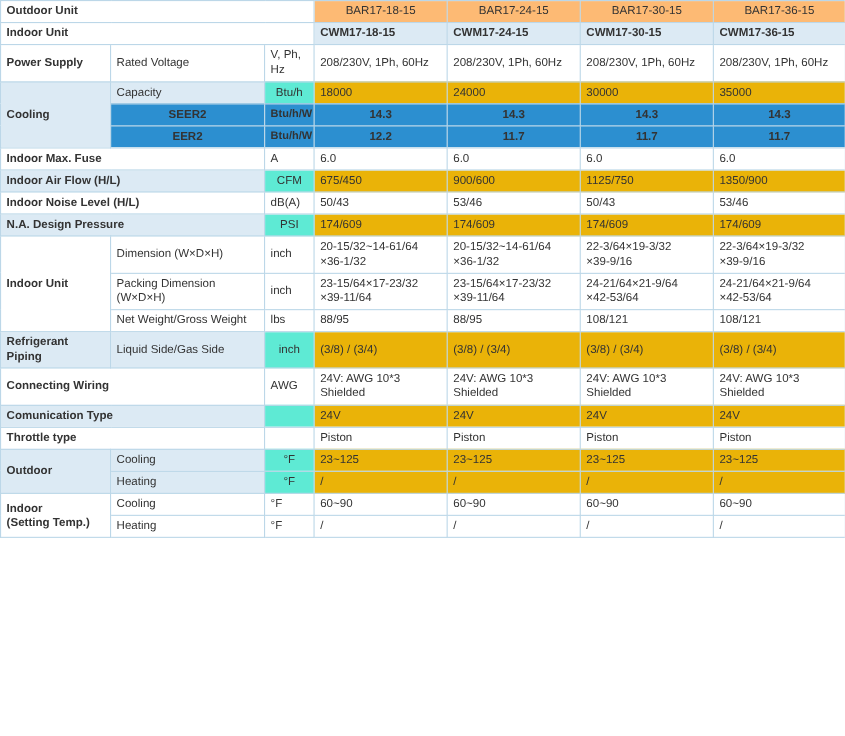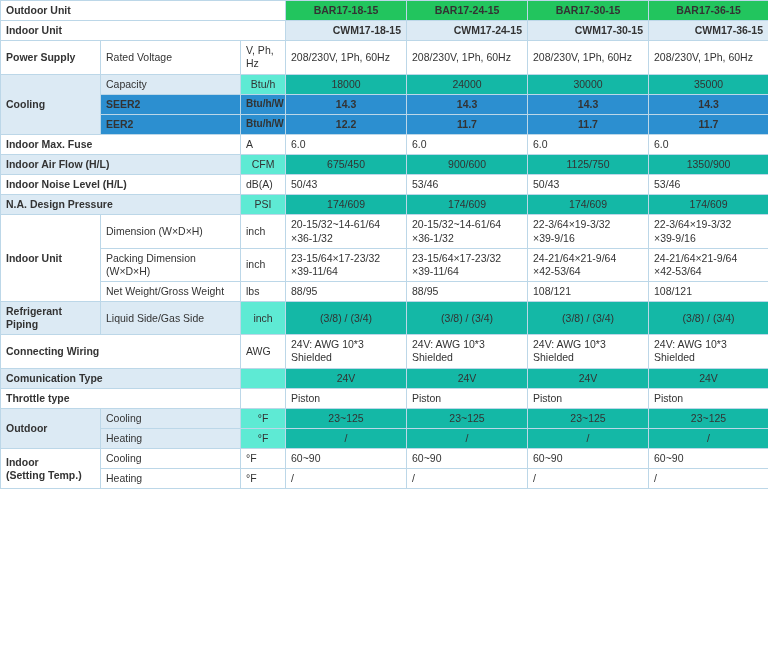--- a/index.html
+++ b/index.html
@@ -32,31 +32,31 @@
   col.c0 { width: 100px; }
   col.c1 { width: 140px; }
   col.c2 { width: 45px; }
   col.c3 { width: 121px; }
   col.c4 { width: 121px; }
   col.c5 { width: 121px; }
   col.c6 { width: 120px; }
 
   
   .hdr-blue {
-    background: #22c55e;
+    background: #fdba74;
     color: #ffffff;
-    font-weight: bold;
+    font-weight: normal;
     text-align: center;
     font-size: 11px;
   }
   .hdr-light {
     background: #dceaf4;
     color: #0f5c92;
     font-weight: bold;
-    text-align: right;
+    text-align: left;
     font-size: 11px;
   }
   .lbl-dark {
     background: #ffffff;
     color: #1a5e8a;
     font-weight: bold;
     text-align: left;
     font-size: 11px;
   }
   .lbl-tint {
@@ -88,31 +88,31 @@
     text-align: center;
     font-size: 10px;
     color: #333333;
     background: #5eead4;
   }
   .val {
     background: #ffffff;
     color: #333333;
   }
   .val-tint {
-    text-align: center;
-    background: #14b8a6;
+    text-align: left;
+    background: #eab308;
     color: #333333;
   }
   .row-accent td {
     background: #2c8fd0;
     color: #ffffff;
     font-weight: bold;
   }
   .row-accent td.accent-lbl {
-    text-align: left;
+    text-align: center;
   }
   .row-accent td.accent-unit {
     text-align: center;
     font-size: 10px;
   }
   .row-accent td.accent-val {
     text-align: center;
   }
   .small {
     font-size: 9.5px;

